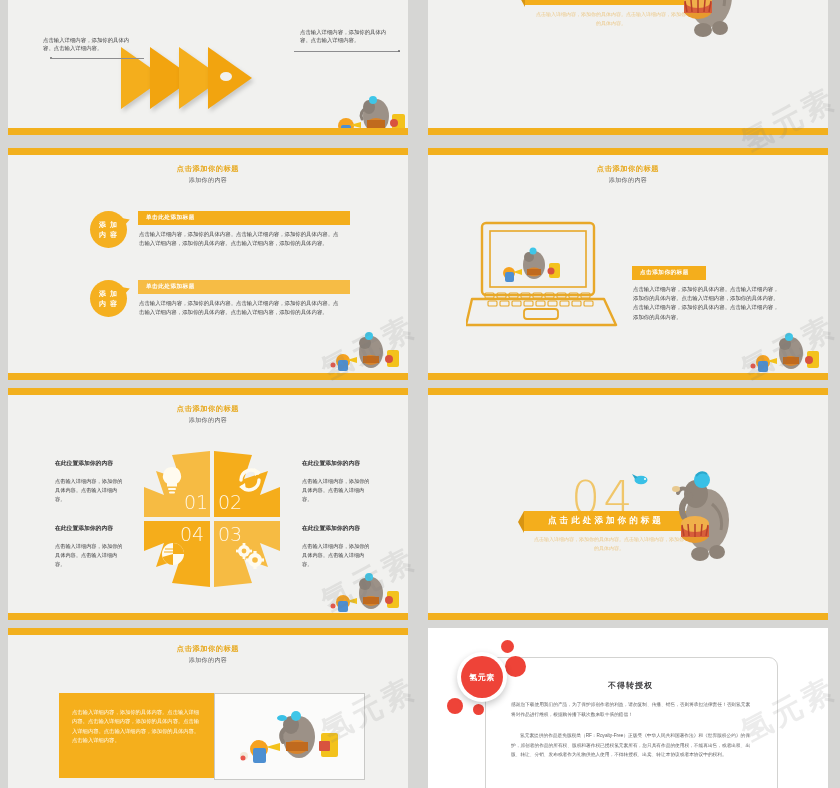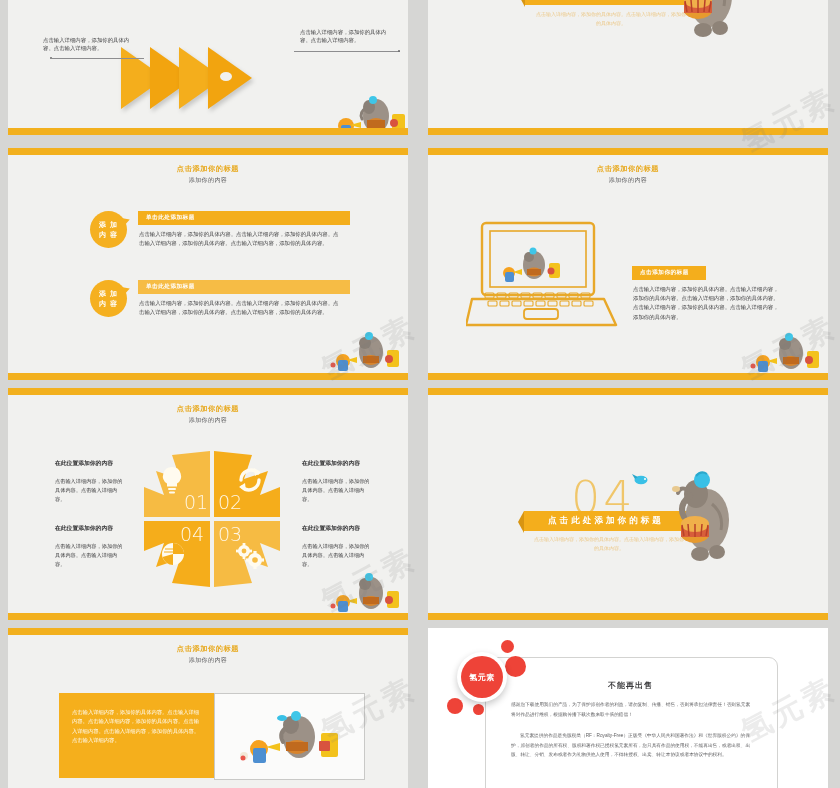--- a/index.html
+++ b/index.html
@@ -432,21 +432,21 @@
 
     </div>
 
   </div>
 
   <div class="slide cpslide" style="left:428px;top:628px;width:400px;height:232px;background:#fff;">
     <div class="inner" style="top:0;bottom:0;background:#fff;">
 
       <div class="cpcard" style="left:57px;top:29px;width:291px;height:190px;"></div>
 
-      <div class="cptitle" style="top:52px;left:57px;width:291px;">不能再出售</div>
+      <div class="cptitle" style="top:52px;left:57px;width:291px;">不得转授权</div>
       <div class="cpp" style="left:83px;top:72px;width:240px;">感谢您下载使用我们的产品，为了保护原创作者的利益，请勿复制、传播、销售，否则将承担法律责任！否则氢元素将对作品进行维权，根据购传播下载次数来取十倍的赔偿！</div>
       <div class="cpp" style="left:83px;top:103px;width:240px;text-indent:9px;">氢元素提供的作品是免版税类（RF：Royalty-Free）正版受《中华人民共和国著作法》和《世界版权公约》的保护，原创者的作品的所有权、版权和著作权已授权氢元素所有，您只具有作品的使用权，不能再出售，或者出租、出版、转让、分销、发布或者作为礼物供他人使用，不得转授权、出卖、转让本协议或者本协议中的权利。</div>
 
       <div class="logo" style="left:15px;top:10px;width:84px;height:84px;">
         <b class="d" style="left:58px;top:2px;width:13px;height:13px;"></b>
         <b class="d" style="left:62px;top:18px;width:21px;height:21px;"></b>
         <b class="d" style="left:4px;top:60px;width:16px;height:16px;"></b>
         <b class="d" style="left:30px;top:66px;width:11px;height:11px;"></b>
         <div class="ring"></div>
         <div class="core">氢元素</div>

